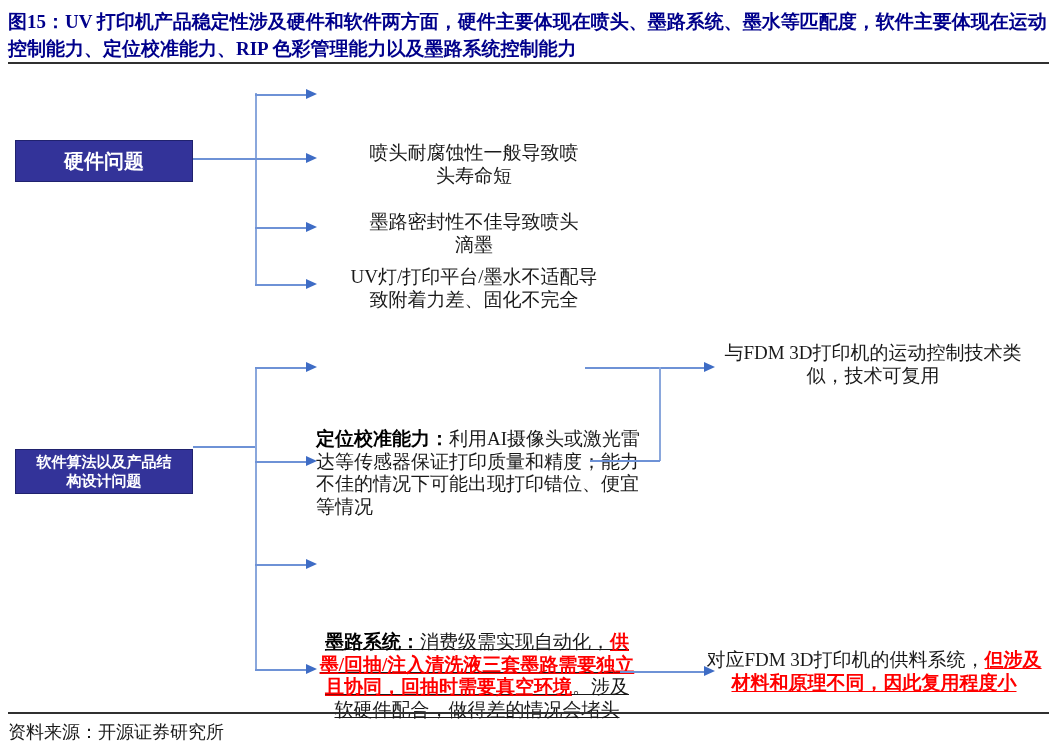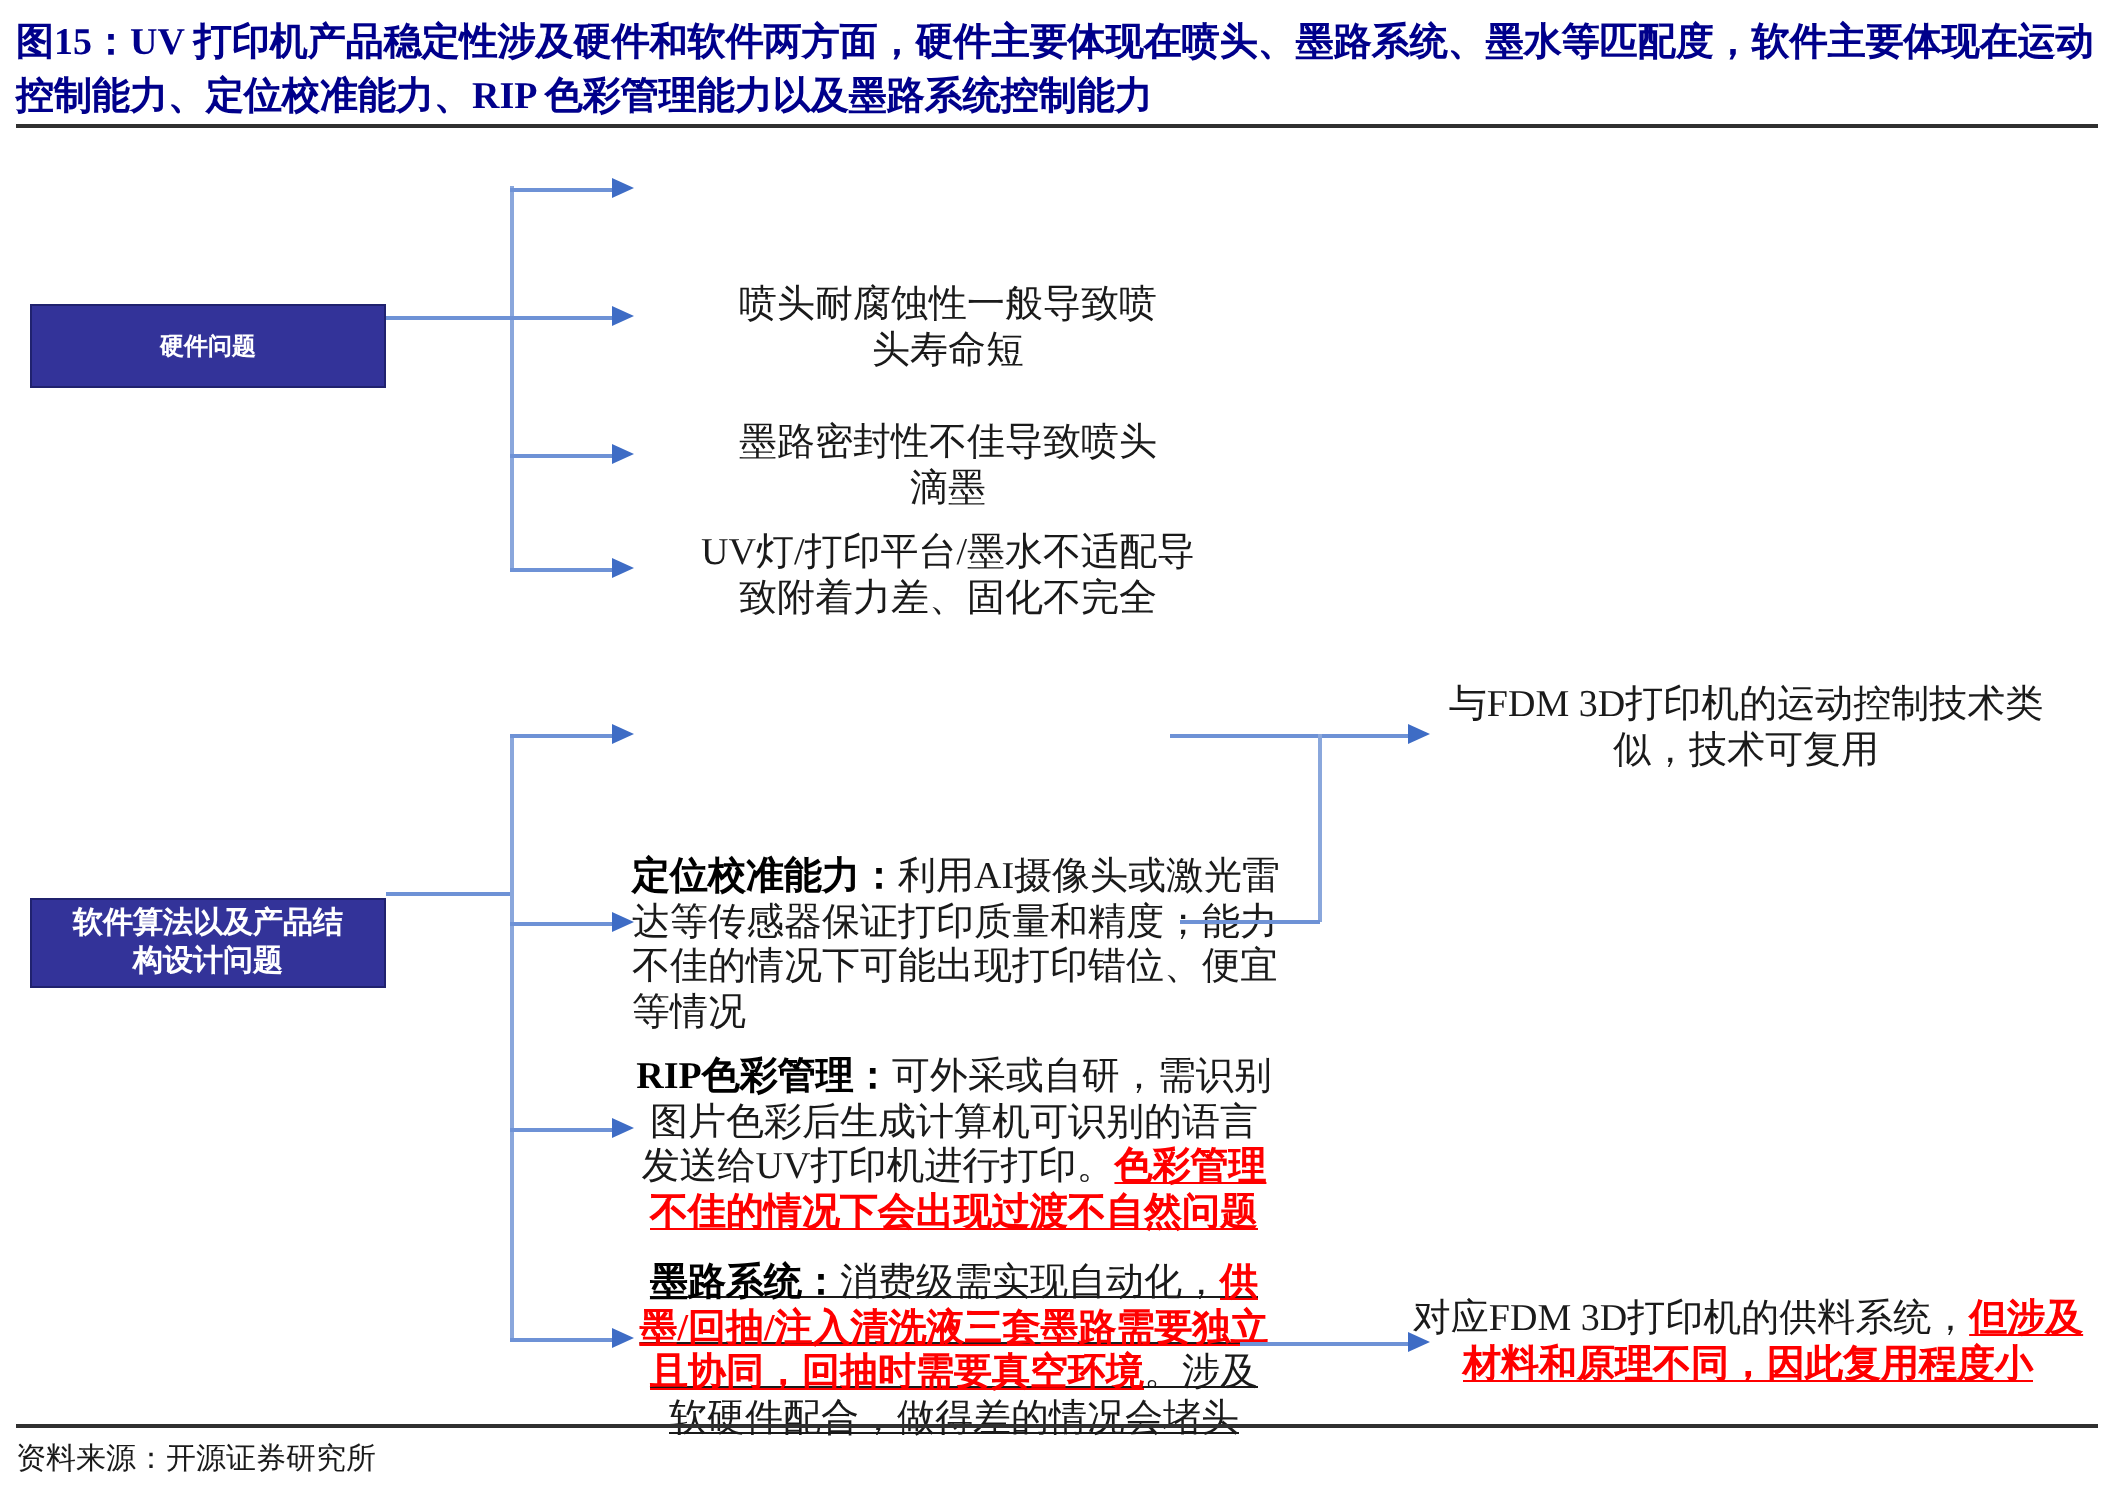--- a/index.html
+++ b/index.html
@@ -11,29 +11,29 @@
   }
   .fig-title {
     position:absolute; left:8px; top:8px; width:1043px;
     font-size:19px; font-weight:bold; color:#00008B; line-height:27px;
     white-space:pre-line;
   }
   .rule { position:absolute; background:#303030; }
   .title-rule { left:8px; top:62px; width:1041px; height:2px; }
   .bottom-rule { left:8px; top:712px; width:1041px; height:1.5px; }
   .source {
-    position:absolute; left:8px; top:720px; font-size:15px; color:#1a1a1a;
+    position:absolute; left:8px; top:720px; font-size:18px; color:#1a1a1a;
   }
   .node-box {
     position:absolute; left:15px; width:178px; background:#333399;
     border:1.5px solid #20226e; color:#ffffff; font-weight:bold;
     display:flex; align-items:center; justify-content:center;
     text-align:center;
   }
-  .hw-box { top:152px; height:42px; font-size:12px; }
+  .hw-box { top:140px; height:42px; font-size:20px; }
   .sw-box { top:425px; height:45px; font-size:15px; line-height:19px; white-space:pre-line;margin-top:24px; }
   .hline { position:absolute; height:1.5px; background:#6E92D6; }
   .vline { position:absolute; width:1.5px; background:#8AA7DC; }
   .ahead {
     position:absolute; width:0; height:0;
     border-left:11px solid #3E6CC5;
     border-top:5.5px solid transparent;
     border-bottom:5.5px solid transparent;
   }
   .txt-block {
@@ -90,23 +90,20 @@
   <div class="hline" style="left:255px; top:461px; width:51px;"></div>
   <div class="ahead" style="left:306px; top:456px;"></div>
   <div class="hline" style="left:255px; top:564px; width:51px;"></div>
   <div class="ahead" style="left:306px; top:559px;"></div>
   <div class="hline" style="left:255px; top:669px; width:51px;"></div>
   <div class="ahead" style="left:306px; top:664px;"></div>
 
   <div class="txt-block sw-item" style="left:316px; top:428px; width:332px;">
     <span class="lbl">定位校准能力：</span><span>利用AI摄像头或激光雷达等传感器保证打印质量和精度；能力不佳的情况下可能出现打印错位、便宜等情况</span><span class="red"></span><span></span>
   </div>
-  <div class="txt-block sw-item centered" style="left:316px; top:528px; width:322px;">
-    <span class="lbl">RIP色彩管理：</span><span>可外采或自研，需识别图片色彩后生成计算机可识别的语言发送给UV打印机进行打印。</span><span class="red">色彩管理不佳的情况下会出现过渡不自然问题</span><span></span>
-  </div>
   <div class="txt-block sw-item centered" style="left:316px; top:631px; width:322px;text-decoration:underline;">
     <span class="lbl">墨路系统：</span><span>消费级需实现自动化，</span><span class="red">供墨/回抽/注入清洗液三套墨路需要独立且协同，回抽时需要真空环境</span><span>。涉及软硬件配合，做得差的情况会堵头</span>
   </div>
 
   <div class="hline" style="left:585px; top:367px; width:119px;"></div>
   <div class="vline" style="left:659px; top:367px; height:94px;"></div>
   <div class="hline" style="left:590px; top:460px; width:70px;"></div>
   <div class="ahead" style="left:704px; top:362px;"></div>
 
   <div class="hline" style="left:620px; top:671px; width:84px;"></div>

